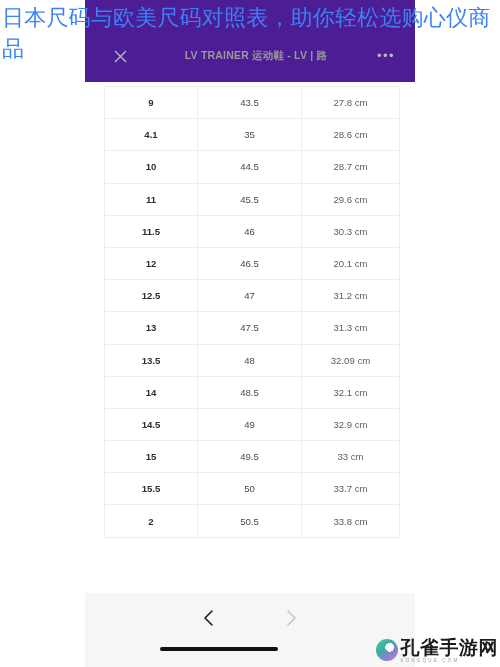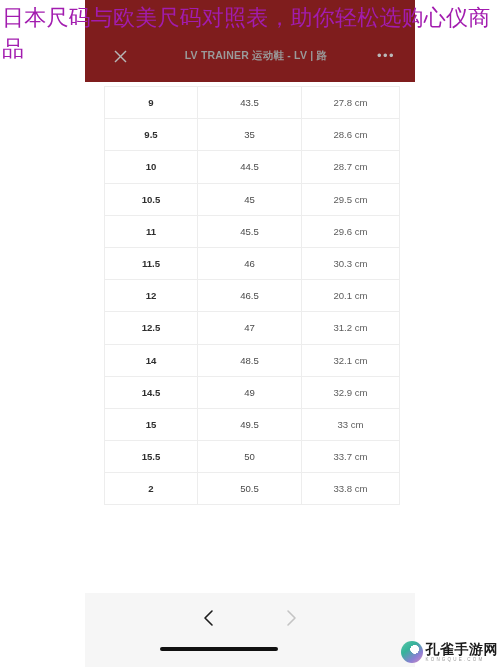--- a/index.html
+++ b/index.html
@@ -25,21 +25,21 @@
     background: #ffffff;
   }
 
   
   #browser-header {
     position: absolute;
     left: 0;
     top: 0;
     width: 330px;
     height: 82px;
-    background: #7f1d1d;
+    background: #4c1d95;
     box-sizing: border-box;
   }
   #header-row {
     position: absolute;
     left: 0;
     top: 40px;
     width: 330px;
     height: 32px;
     display: flex;
     align-items: center;
@@ -154,21 +154,21 @@
   }
 
   
   #overlay-title {
     position: absolute;
     left: 2px;
     top: 2px;
     width: 496px;
     font-size: 22px;
     line-height: 31px;
-    color: #a21caf;
+    color: #3b82f6;
     letter-spacing: 0.2px;
     font-family: "DejaVu Sans", "Liberation Sans", sans-serif;
     z-index: 5;
     pointer-events: none;
   }
 
   
   #watermark {
     position: absolute;
     right: 2px;
@@ -186,21 +186,21 @@
       radial-gradient(circle at 62% 38%, #ffffff 0 22%, rgba(255,255,255,0) 23%),
       linear-gradient(140deg, #59c7a8 0%, #36b39a 35%, #8b7fd4 70%, #d98bbf 100%);
     flex: 0 0 auto;
   }
   #watermark-text-wrap {
     display: flex;
     flex-direction: column;
     line-height: 1;
   }
   #watermark-text {
-    font-size: 14px;
+    font-size: 19px;
     font-weight: bold;
     color: #1b1b1b;
     font-family: "DejaVu Sans", "Liberation Sans", sans-serif;
     letter-spacing: 0.5px;
   }
   #watermark-sub {
     font-size: 4.5px;
     color: #9a9a9a;
     letter-spacing: 2.2px;
     margin-top: 2px;
@@ -226,53 +226,58 @@
 
   <div id="content-card">
     <table id="size-table">
       <tbody id="size-table-body">
           <tr>
             <td class="c-us">9</td>
             <td class="c-eu">43.5</td>
             <td class="c-cm">27.8 cm</td>
           </tr>
           <tr>
-            <td class="c-us">9.5</td>
+            <td class="c-us">4.1</td>
             <td class="c-eu">35</td>
             <td class="c-cm">28.6 cm</td>
           </tr>
           <tr>
             <td class="c-us">10</td>
             <td class="c-eu">44.5</td>
             <td class="c-cm">28.7 cm</td>
           </tr>
           <tr>
-            <td class="c-us">10.5</td>
-            <td class="c-eu">45</td>
-            <td class="c-cm">29.5 cm</td>
-          </tr>
-          <tr>
             <td class="c-us">11</td>
             <td class="c-eu">45.5</td>
             <td class="c-cm">29.6 cm</td>
           </tr>
           <tr>
             <td class="c-us">11.5</td>
             <td class="c-eu">46</td>
             <td class="c-cm">30.3 cm</td>
           </tr>
           <tr>
             <td class="c-us">12</td>
             <td class="c-eu">46.5</td>
             <td class="c-cm">20.1 cm</td>
           </tr>
           <tr>
             <td class="c-us">12.5</td>
             <td class="c-eu">47</td>
             <td class="c-cm">31.2 cm</td>
+          </tr>
+          <tr>
+            <td class="c-us">13</td>
+            <td class="c-eu">47.5</td>
+            <td class="c-cm">31.3 cm</td>
+          </tr>
+          <tr>
+            <td class="c-us">13.5</td>
+            <td class="c-eu">48</td>
+            <td class="c-cm">32.09 cm</td>
           </tr>
           <tr>
             <td class="c-us">14</td>
             <td class="c-eu">48.5</td>
             <td class="c-cm">32.1 cm</td>
           </tr>
           <tr>
             <td class="c-us">14.5</td>
             <td class="c-eu">49</td>
             <td class="c-cm">32.9 cm</td>

